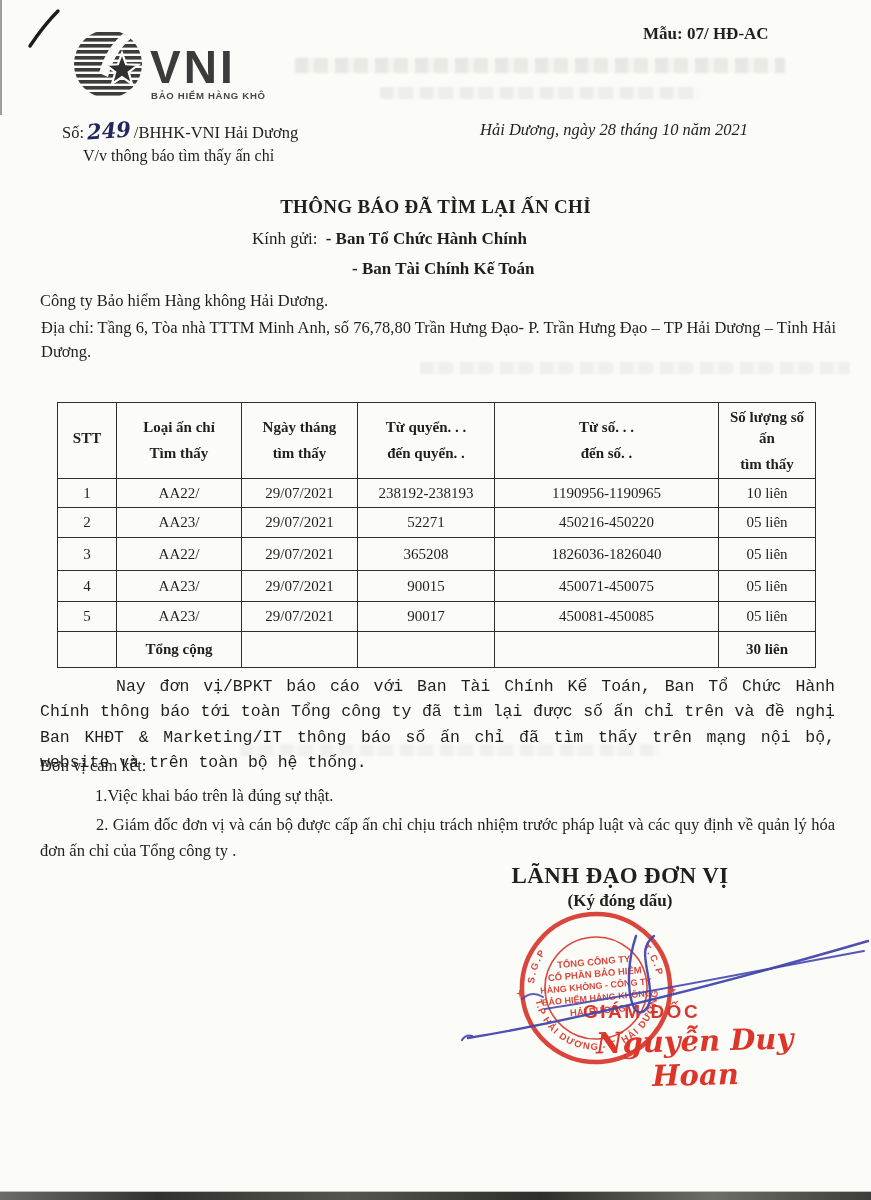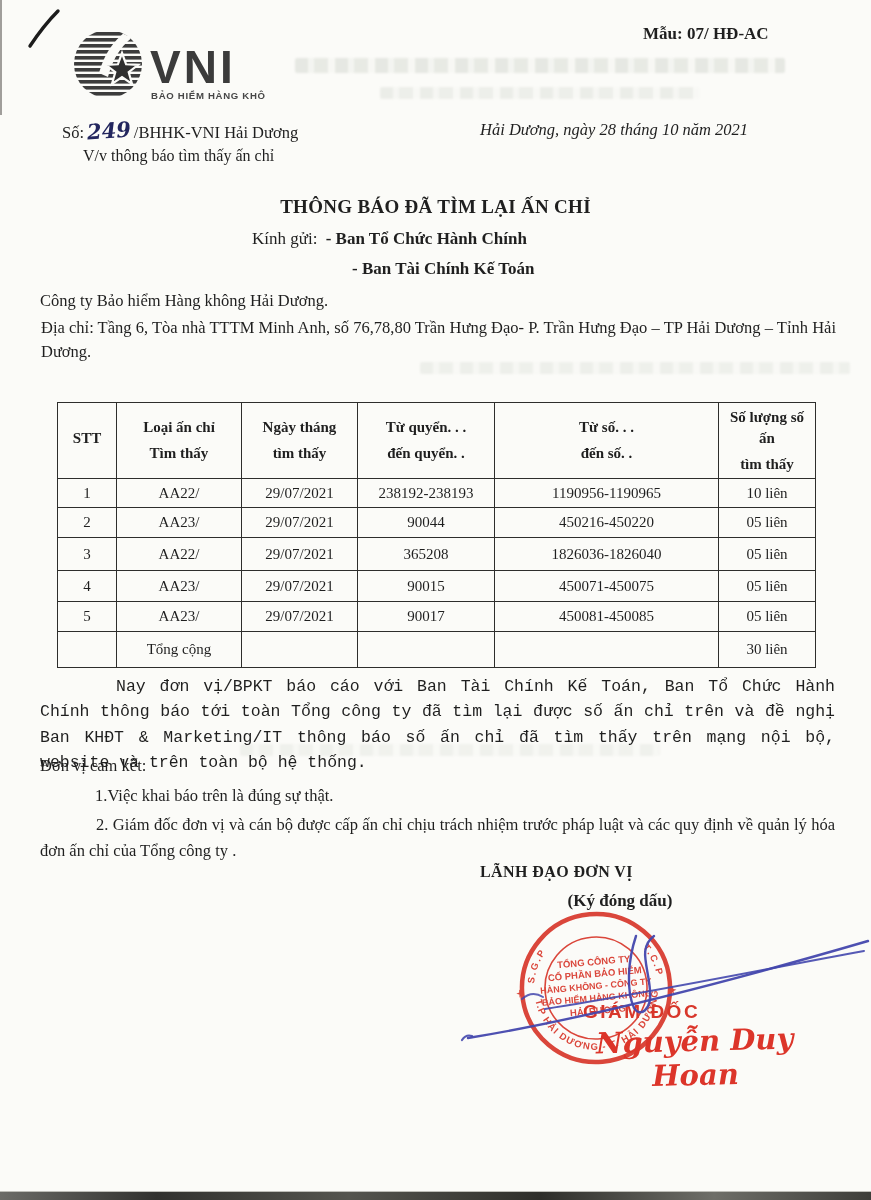--- a/index.html
+++ b/index.html
@@ -29,28 +29,28 @@
   .intro{left:40px;top:368px;}
 
   
   table.doc-table{position:absolute;left:57px;top:402px;width:758px;border-collapse:collapse;
                   table-layout:fixed;font-size:15px;}
   .doc-table th,.doc-table td{border:1.5px solid #2e2e2c;text-align:center;vertical-align:middle;
                   padding:0 4px;overflow:hidden;}
   .doc-table thead tr{height:76px;}
   .doc-table th{font-weight:bold;font-size:15px;line-height:21px;}
   .doc-table th .h1{margin-bottom:5px;}
-  .doc-table .total td{font-weight:normal;}
+  .doc-table .total td{font-weight:bold;}
 
   .para1{left:40px;top:674px;width:795px;text-indent:76px;line-height:25.3px;font-family:Liberation Mono, monospace;}
   .camket{left:40px;top:753px;}
   .item1{left:95px;top:783px;}
   .item2{left:40px;top:812px;width:795px;text-indent:56px;line-height:26px;}
 
-  .lanhdao{left:480px;top:863px;width:280px;font-size:16px;font-weight:bold;letter-spacing:.4px;}
+  .lanhdao{left:480px;top:863px;width:280px;text-align:center;font-size:23px;font-weight:bold;letter-spacing:.4px;}
   .kydongdau{left:480px;top:891px;width:280px;text-align:center;font-size:17px;font-weight:bold;}
 
   .giamdoc{left:583px;top:1001px;font-size:19px;font-weight:bold;letter-spacing:2.5px;
            color:#d8372b;font-family:"Liberation Sans",sans-serif;z-index:1;}
   .stamp{left:491px;top:883px;z-index:2;transform:rotate(-5deg);opacity:.92;}
   .signer-name{left:570px;top:1024px;width:250px;text-align:center;z-index:3;
            font-family:"DejaVu Serif",serif;font-style:italic;font-weight:bold;
            font-size:29px;color:#dc352a;transform:rotate(-1.5deg);}
   .ink{left:0;top:0;z-index:4;pointer-events:none;}
 
@@ -164,21 +164,21 @@
         <td>AA22/</td>
         <td>29/07/2021</td>
         <td>238192-238193</td>
         <td>1190956-1190965</td>
         <td>10 liên</td>
       </tr>
       <tr style="height:30px">
         <td>2</td>
         <td>AA23/</td>
         <td>29/07/2021</td>
-        <td>90044</td>
+        <td>52271</td>
         <td>450216-450220</td>
         <td>05 liên</td>
       </tr>
       <tr style="height:33px">
         <td>3</td>
         <td>AA22/</td>
         <td>29/07/2021</td>
         <td>365208</td>
         <td>1826036-1826040</td>
         <td>05 liên</td>

